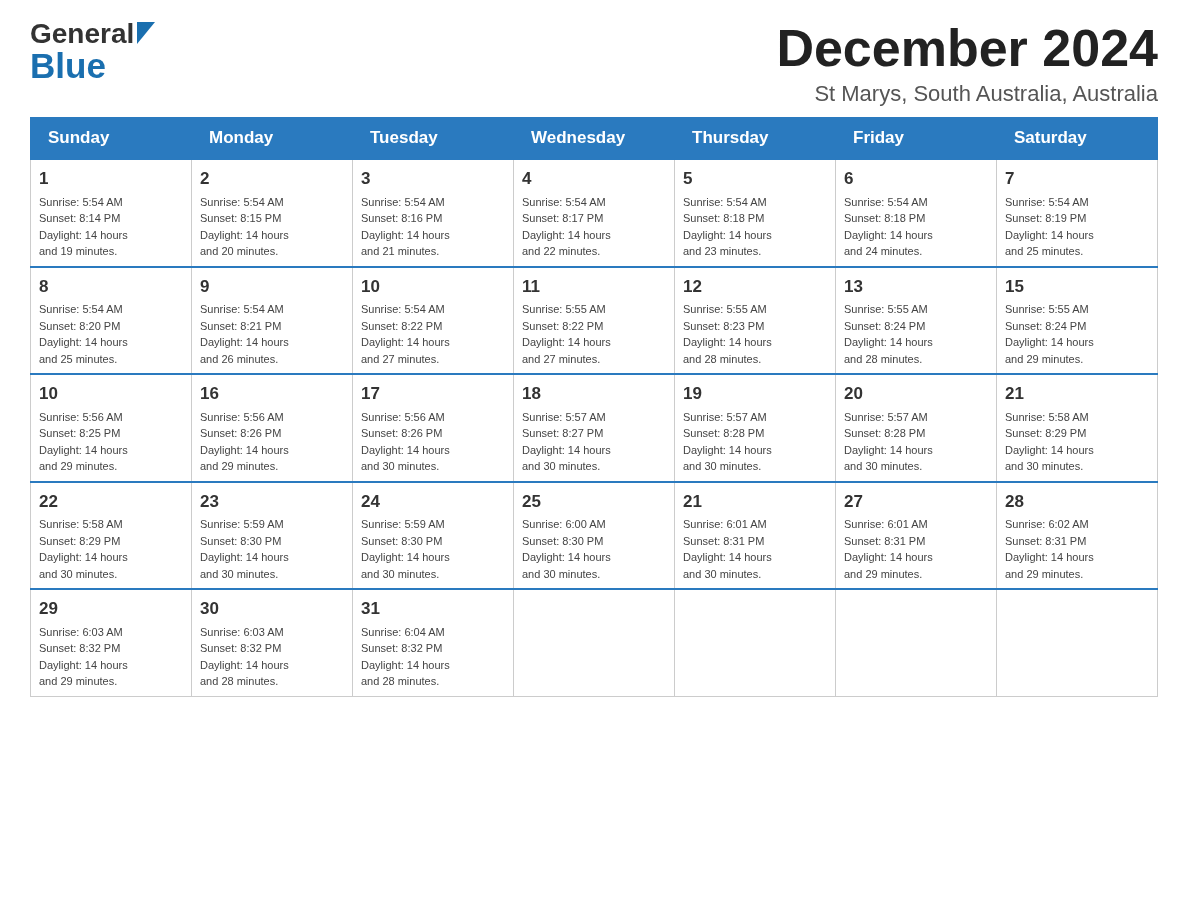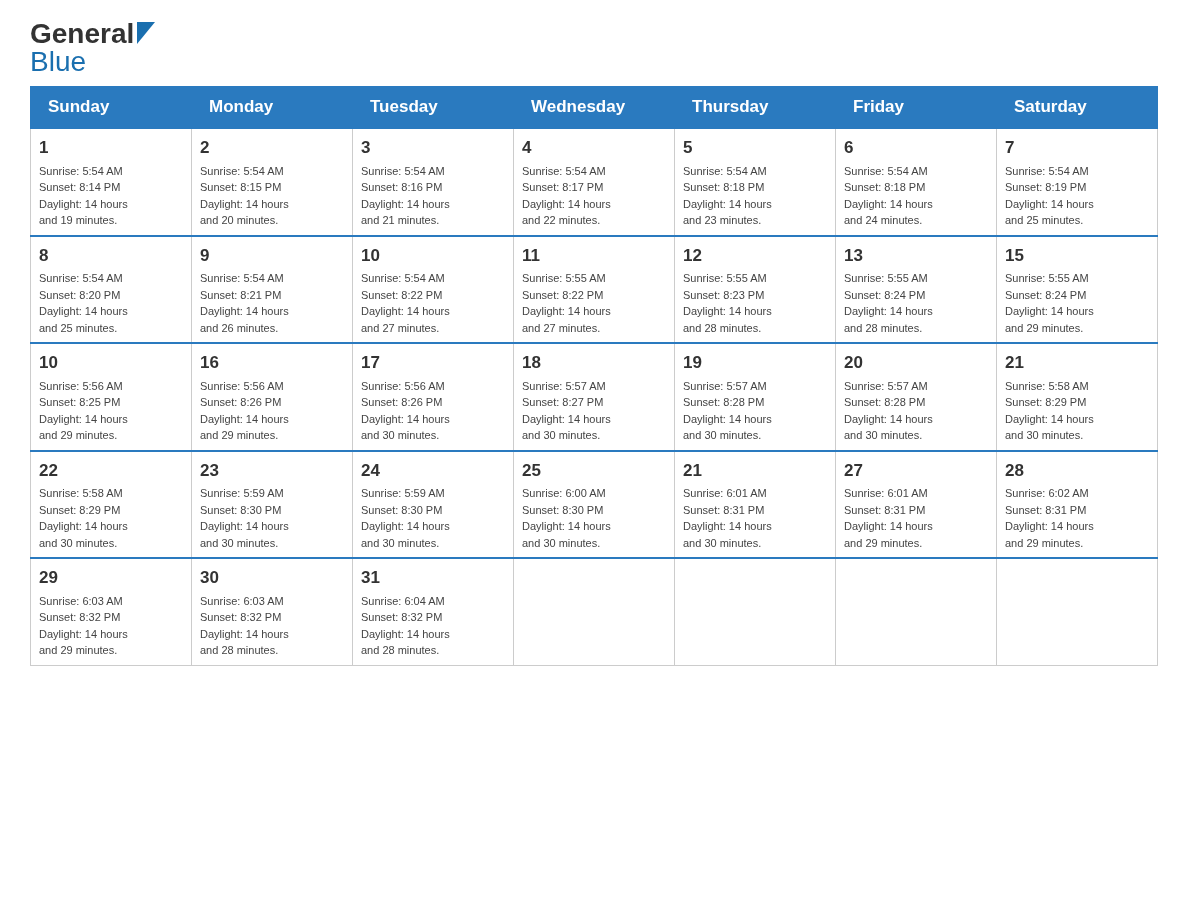--- a/index.html
+++ b/index.html
@@ -22,22 +22,22 @@
       flex-direction: column;
       align-items: flex-start;
     }
     .logo-text-general {
       font-size: 28px;
       font-weight: bold;
       color: #333;
       line-height: 1;
     }
     .logo-text-blue {
-      font-size: 28px;
-      font-weight: normal;
+      font-size: 35px;
+      font-weight: bold;
       color: #1a6faf;
       line-height: 1;
       display: flex;
       align-items: center;
     }
     .title-block {
       text-align: right;
     }
     .month-title {
       font-size: 52px;
@@ -99,20 +99,24 @@
       <span class="logo-text-general">General</span>
       <span style="display:inline-block; margin-left:3px; margin-top:2px;">
         
         <svg width="18" height="22" viewBox="0 0 18 22">
           <polygon points="0,0 18,0 0,22" fill="#1a6faf"></polygon>
         </svg>
       </span>
     </div>
     <span class="logo-text-blue">Blue</span>
   </div>
+  <div class="title-block">
+    <div class="month-title">December 2024</div>
+    <div class="location-title">St Marys, South Australia, Australia</div>
+  </div>
 </div>
 
 <table class="calendar-table">
   <thead>
     <tr>
     <th>Sunday</th>
         <th>Monday</th>
         <th>Tuesday</th>
         <th>Wednesday</th>
         <th>Thursday</th>

